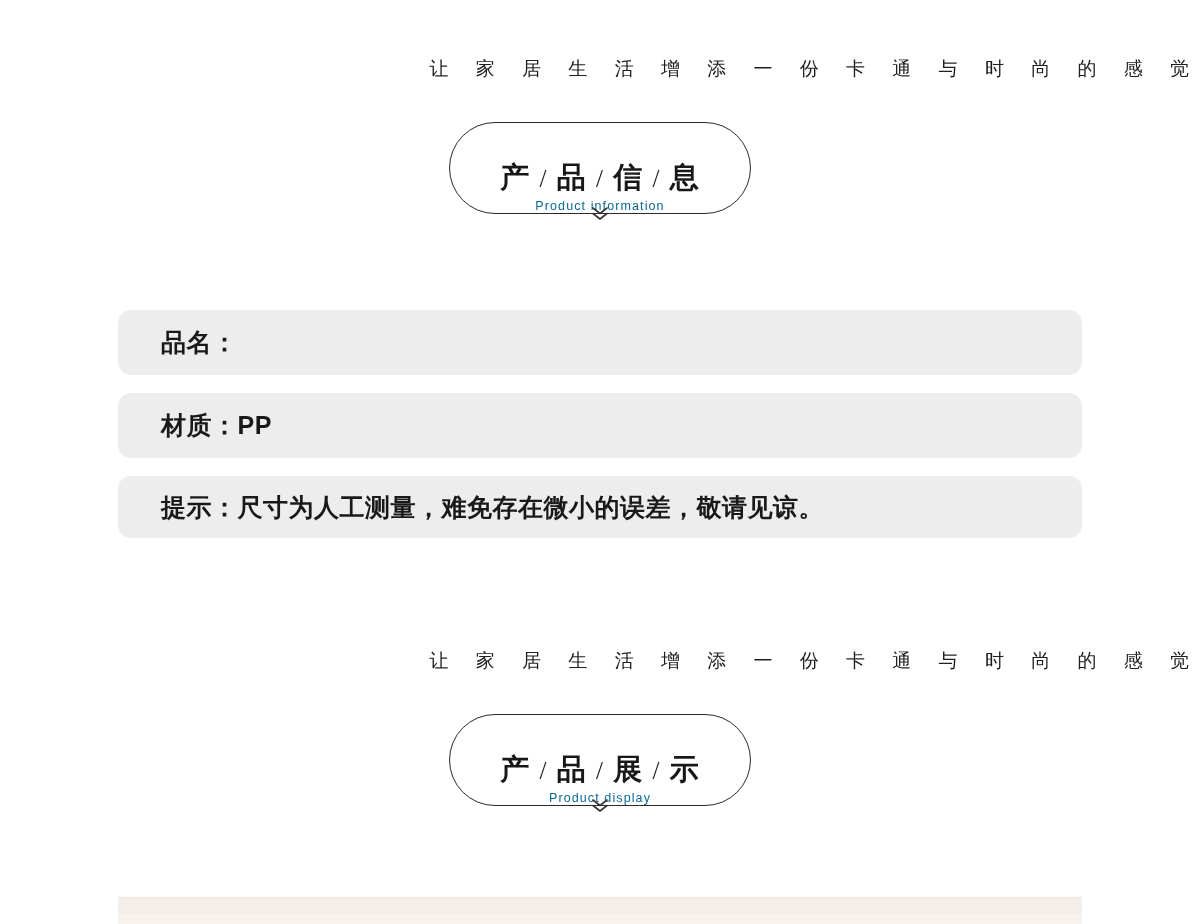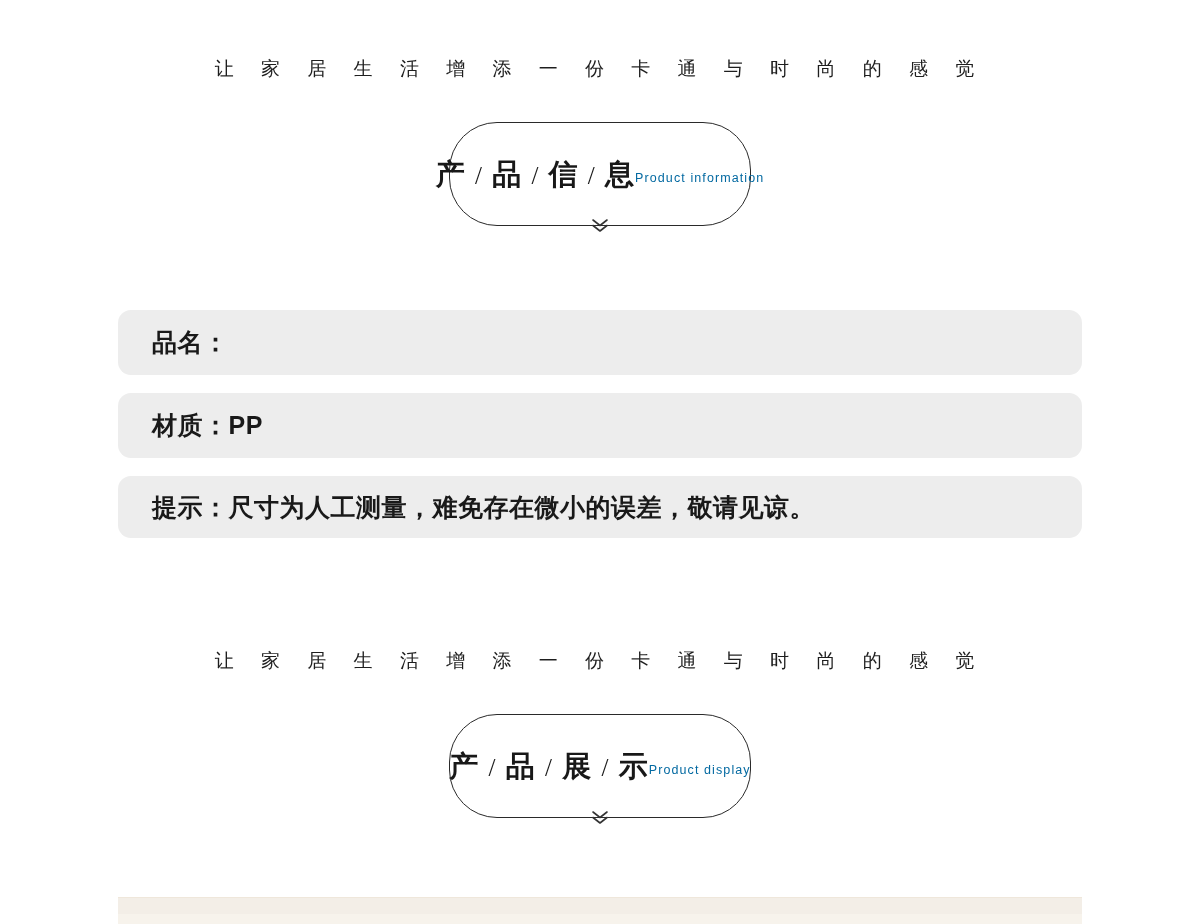--- a/index.html
+++ b/index.html
@@ -12,42 +12,42 @@
     width: 1200px;
     height: 924px;
     position: relative;
     overflow: hidden;
     font-family: "Liberation Sans", "DejaVu Sans", sans-serif;
     color: #1a1a1a;
   }
 
   
   .tagline {
-    text-align: center;
+    text-align: right;
     font-size: 19px;
     letter-spacing: 11px;
     color: #1e1e1e;
     font-weight: 400;
     white-space: nowrap;
   }
 
   
   .badge-wrap {
     display: flex;
     justify-content: center;
   }
   .badge {
     width: 302px;
-    height: 104px;
+    height: 92px;
     border: 1.6px solid #2a2a2a;
     border-radius: 48px;
     display: flex;
-    flex-direction: row;
+    flex-direction: column;
     align-items: center;
-    justify-content: center;
+    justify-content: flex-end;
     box-sizing: border-box;
     position: relative;
   }
   .badge-cn {
     font-size: 29px;
     font-weight: 700;
     letter-spacing: 1px;
     line-height: 1;
     color: #181818;
     font-family: "Liberation Serif", "DejaVu Serif", serif;
@@ -84,21 +84,21 @@
     display: flex;
     gap: 20px;
     margin-bottom: 18px;
   }
   .spec-cell {
     background: #ededed;
     border-radius: 13px;
     height: 65px;
     display: flex;
     align-items: center;
-    padding: 0 34px;
+    padding: 0 43px;
     box-sizing: border-box;
     flex: 1 1 0;
     font-size: 25px;
     font-weight: 700;
     color: #191919;
     white-space: nowrap;
     letter-spacing: 0.5px;
   }
   .spec-cell .val {
     font-weight: 700;

